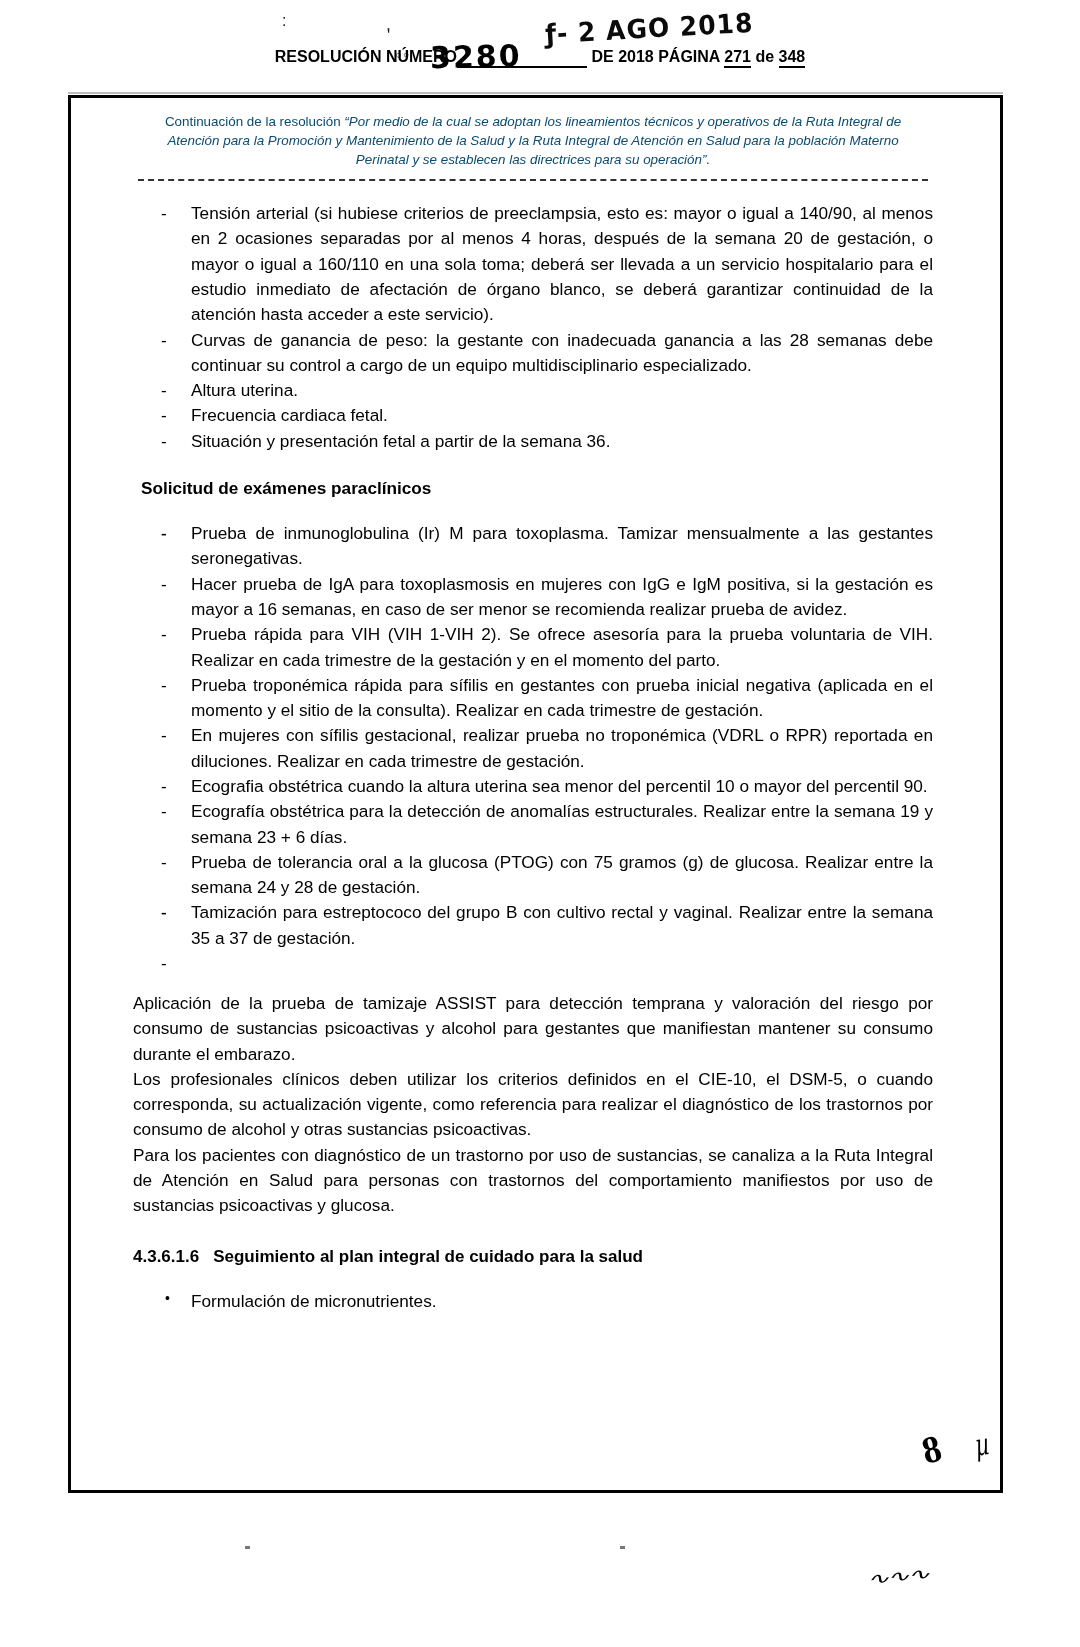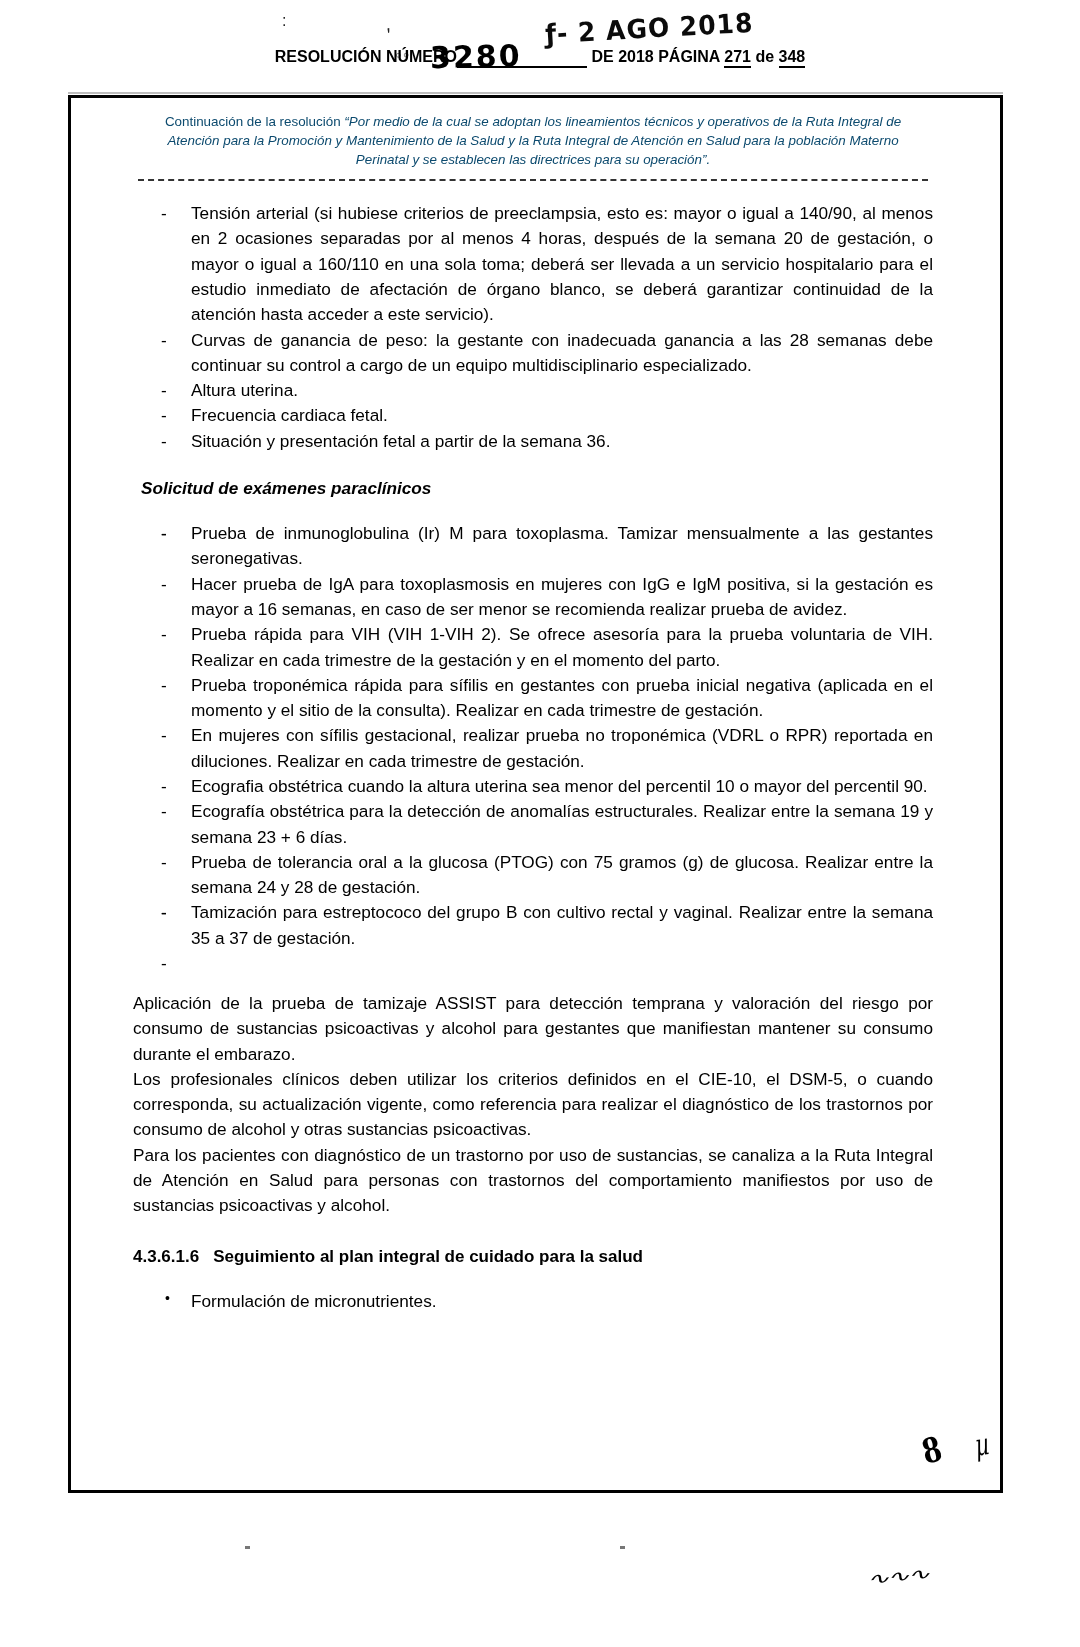--- a/index.html
+++ b/index.html
@@ -148,21 +148,20 @@
     text-justify: inter-word;
   }
   ul.dash-list > li .dash-marker {
     position: absolute;
     left: 28px;
     top: 0;
   }
   .sub-head {
     font-size: 17.2px;
     font-weight: bold;
-    font-style: italic;
     margin: 22px 0 20px 0;
     padding-left: 8px;
   }
   p.para {
     margin: 0 0 0 0;
     text-align: justify;
     font-size: 17.2px;
     line-height: 1.47;
   }
   .para-gap {
@@ -349,21 +348,21 @@
         </li>
         <li>
           <span class="dash-marker">-</span>
         </li>
       </ul>
 
       <div class="para-gap"></div>
       <div class="para-gap"></div>
       <p class="para">Aplicación de la prueba de tamizaje ASSIST para detección temprana y valoración del riesgo por consumo de sustancias psicoactivas y alcohol para gestantes que manifiestan mantener su consumo durante el embarazo.</p>
       <p class="para">Los profesionales clínicos deben utilizar los criterios definidos en el CIE-10, el DSM-5, o cuando corresponda, su actualización vigente, como referencia para realizar el diagnóstico de los trastornos por consumo de alcohol y otras sustancias psicoactivas.</p>
-      <p class="para">Para los pacientes con diagnóstico de un trastorno por uso de sustancias, se canaliza a la Ruta Integral de Atención en Salud para personas con trastornos del comportamiento manifiestos por uso de sustancias psicoactivas y alcohol.</p>
+      <p class="para">Para los pacientes con diagnóstico de un trastorno por uso de sustancias, se canaliza a la Ruta Integral de Atención en Salud para personas con trastornos del comportamiento manifiestos por uso de sustancias psicoactivas y glucosa.</p>
 
       <div class="section-head">
         <span class="sh-number">4.3.6.1.6</span>
         <span class="sh-title">Seguimiento al plan integral de cuidado para la salud</span>
       </div>
 
       <ul class="bullet-list">
         <li>
           <span class="bullet-marker">•</span>
           <span>Formulación de micronutrientes.</span>

